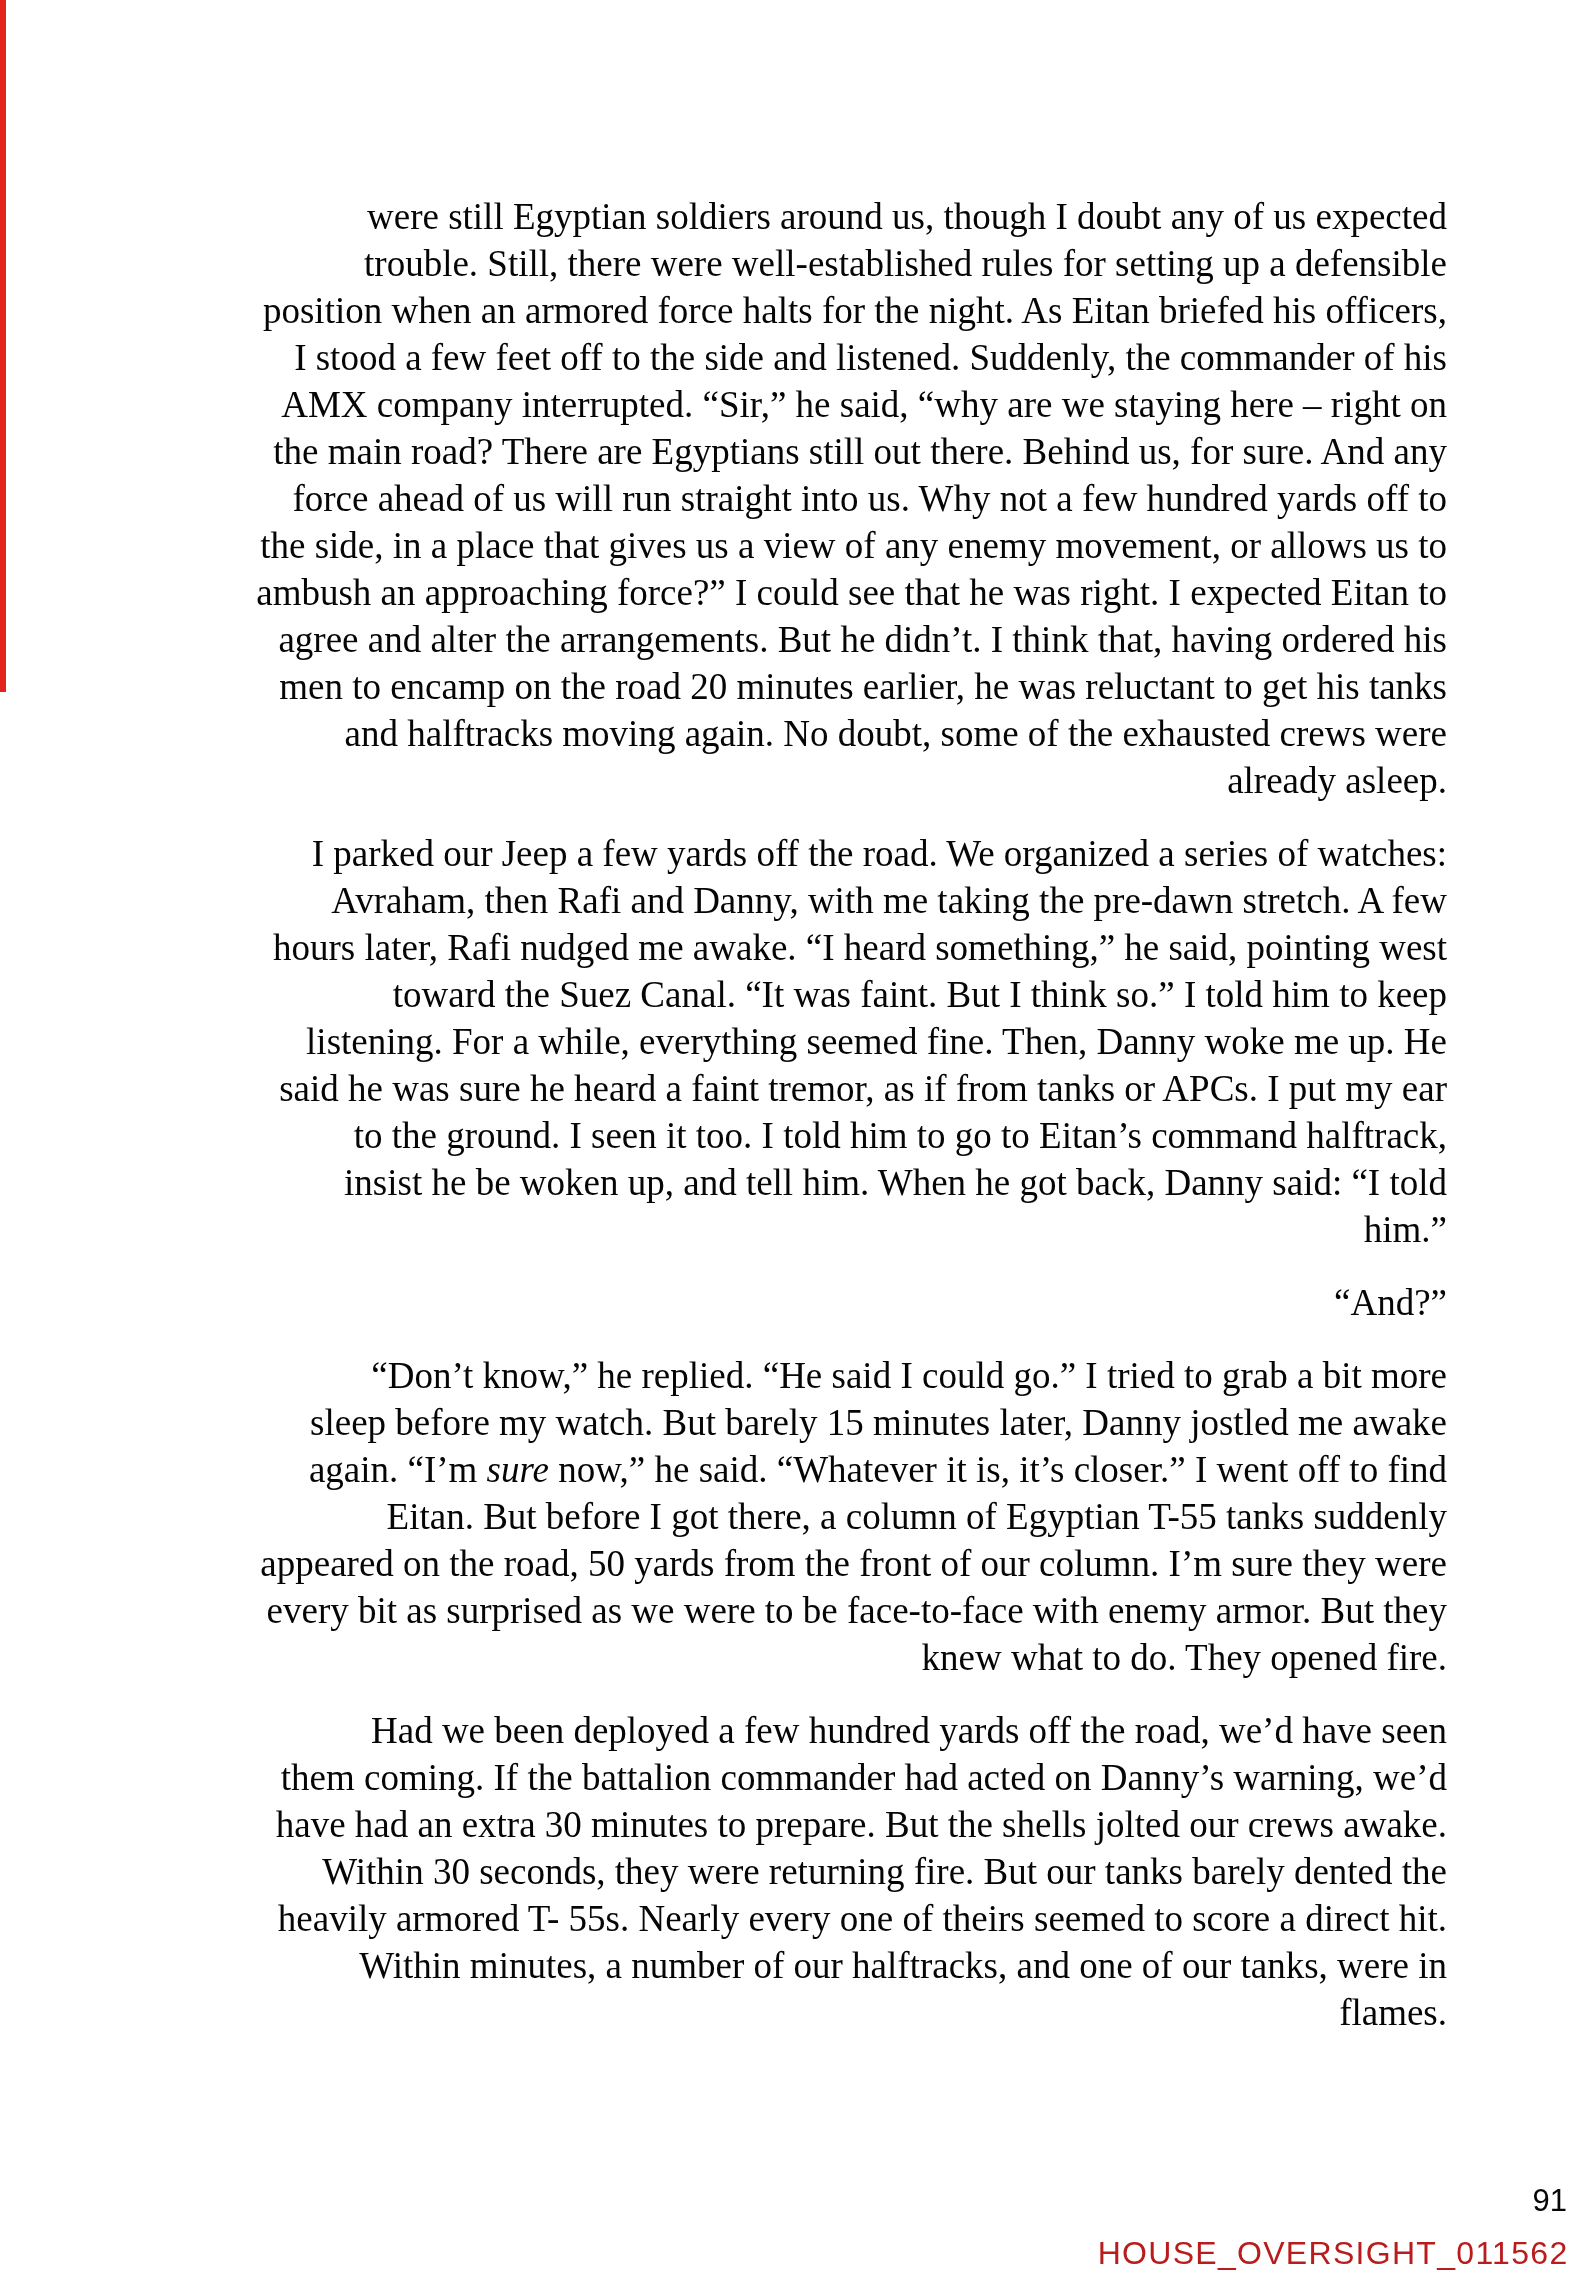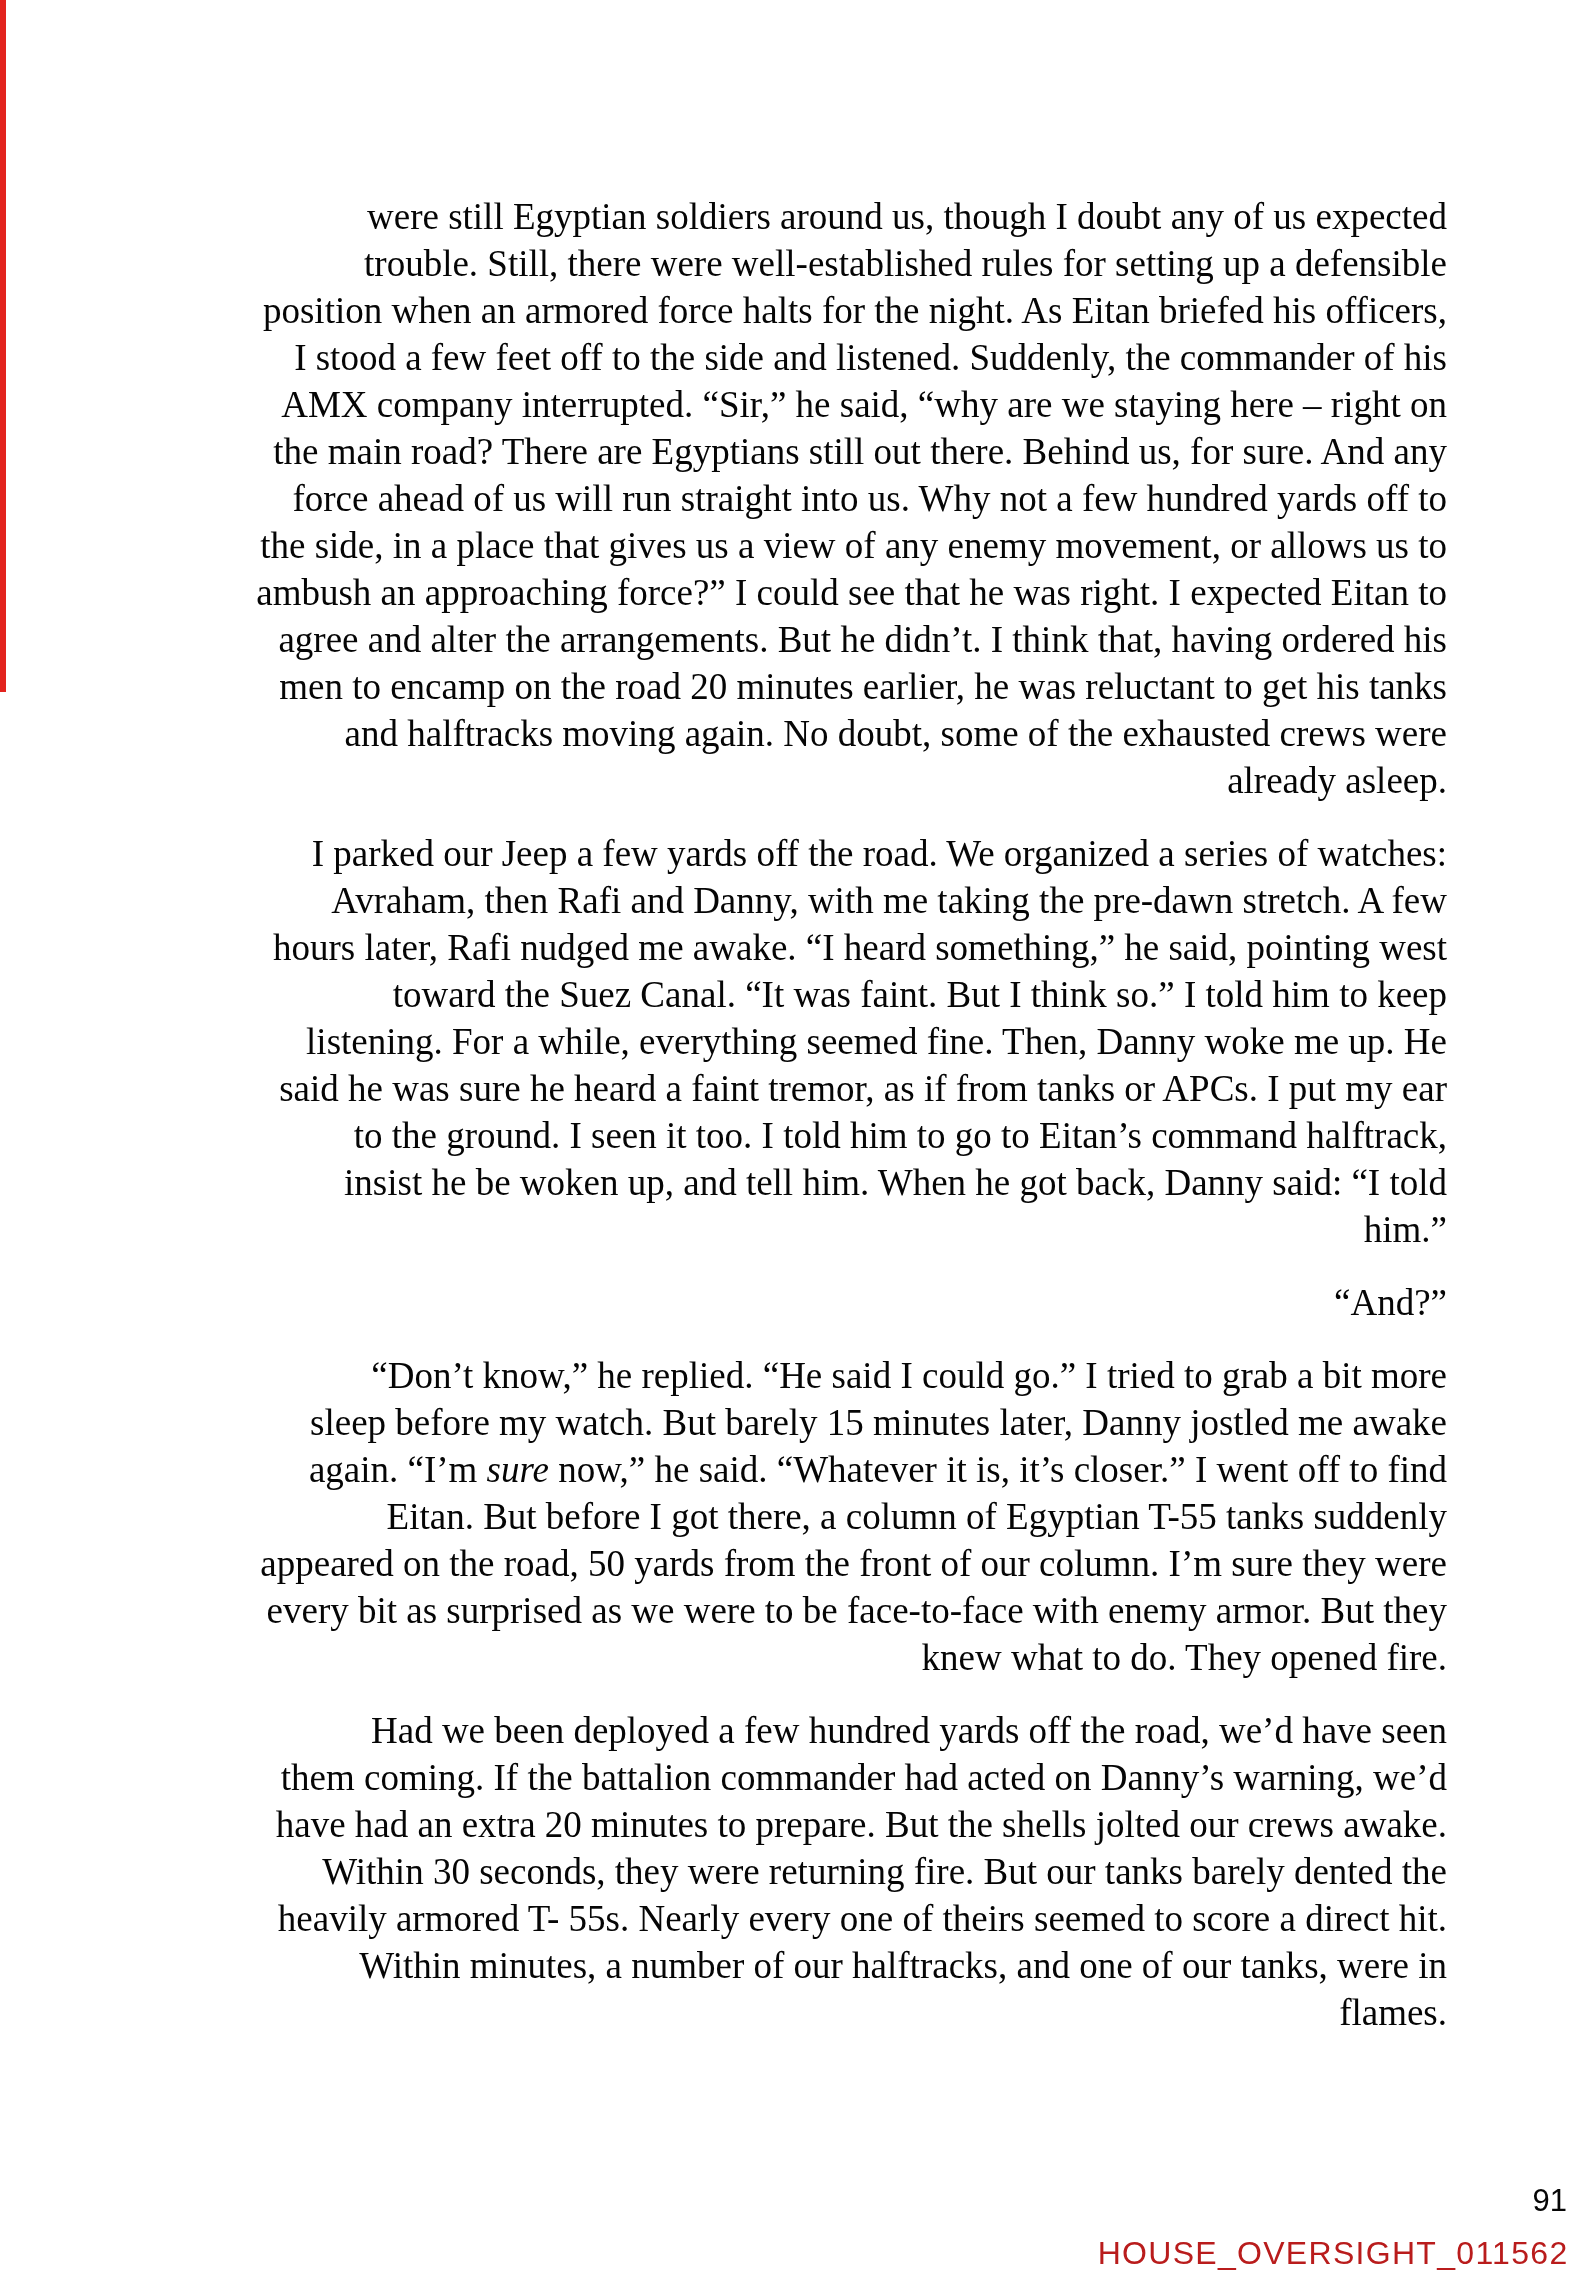--- a/index.html
+++ b/index.html
@@ -107,21 +107,21 @@
       <div class="text-line">sleep before my watch. But barely 15 minutes later, Danny jostled me awake</div>
       <div class="text-line"><span>again. “I’m </span><em>sure</em><span> now,” he said. “Whatever it is, it’s closer.” I went off to find</span></div>
       <div class="text-line">Eitan. But before I got there, a column of Egyptian T-55 tanks suddenly</div>
       <div class="text-line">appeared on the road, 50 yards from the front of our column. I’m sure they were</div>
       <div class="text-line">every bit as surprised as we were to be face-to-face with enemy armor. But they</div>
       <div class="text-line">knew what to do. They opened fire.</div>
     </div>
     <div class="paragraph indent">
       <div class="text-line">Had we been deployed a few hundred yards off the road, we’d have seen</div>
       <div class="text-line">them coming. If the battalion commander had acted on Danny’s warning, we’d</div>
-      <div class="text-line">have had an extra 20 minutes to prepare. But the shells jolted our crews awake.</div>
+      <div class="text-line">have had an extra 30 minutes to prepare. But the shells jolted our crews awake.</div>
       <div class="text-line">Within 30 seconds, they were returning fire. But our tanks barely dented the</div>
       <div class="text-line">heavily armored T- 55s. Nearly every one of theirs seemed to score a direct hit.</div>
       <div class="text-line">Within minutes, a number of our halftracks, and one of our tanks, were in</div>
       <div class="text-line">flames.</div>
     </div>
   </div>
 
 <div class="page-number">91</div>
 
 <div class="bates-number">HOUSE_OVERSIGHT_011562</div>

